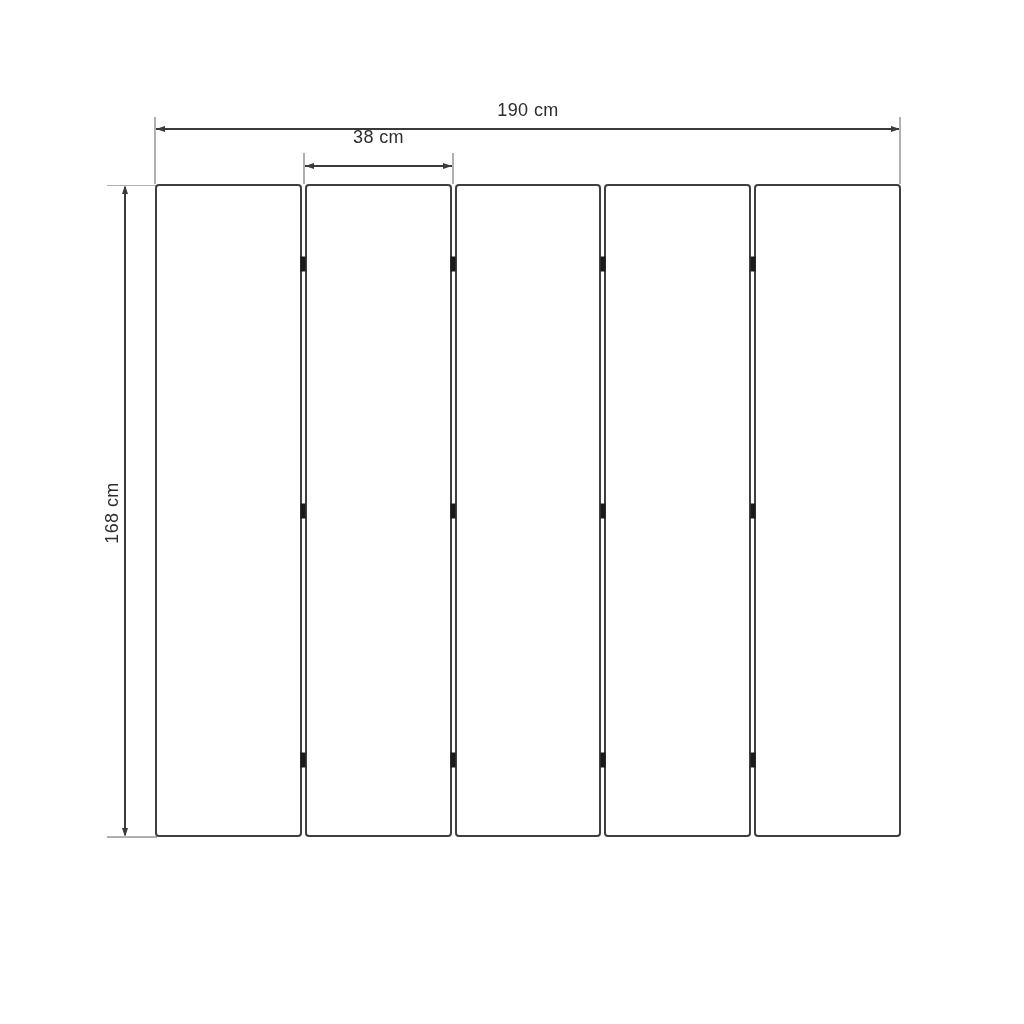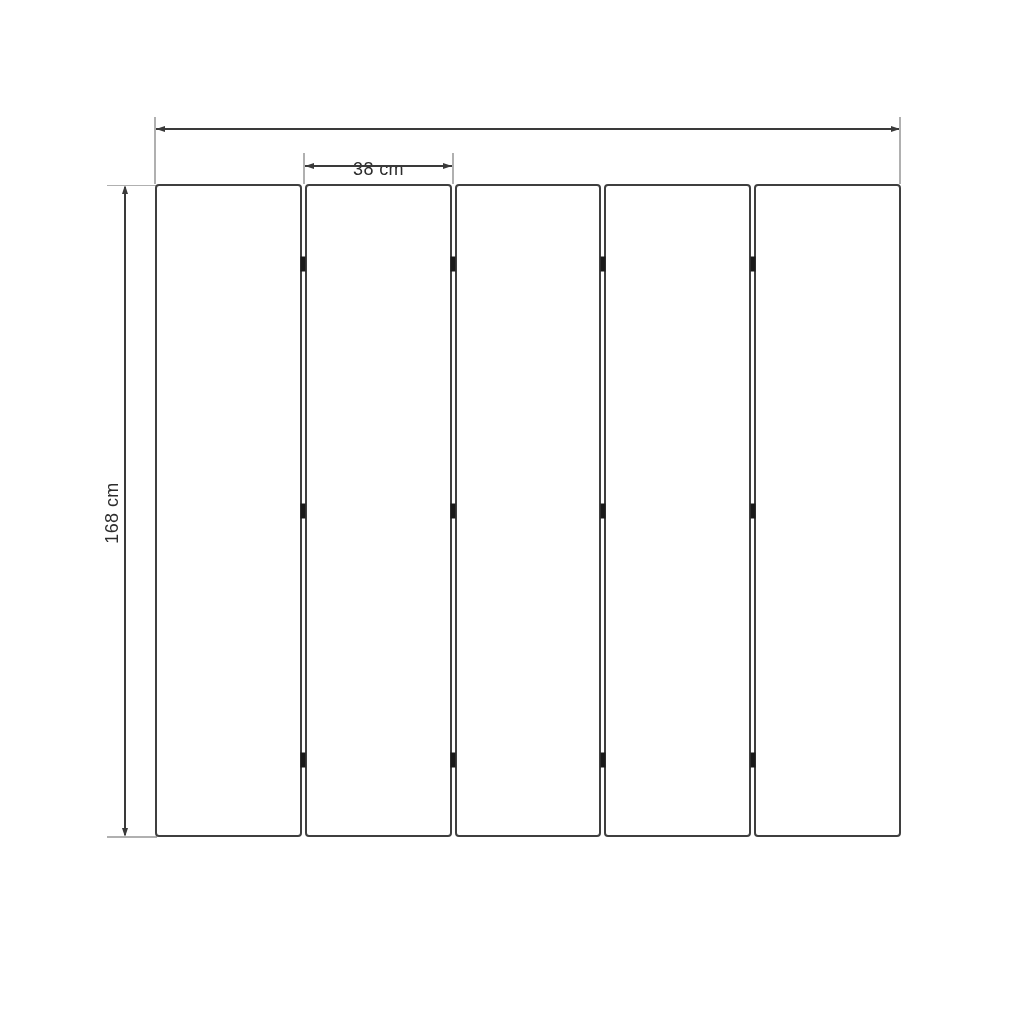--- a/index.html
+++ b/index.html
@@ -51,21 +51,21 @@
   .arr-u{border-left:3.5px solid transparent;border-right:3.5px solid transparent;border-bottom:9px solid var(--line);}
   .arr-d{border-left:3.5px solid transparent;border-right:3.5px solid transparent;border-top:9px solid var(--line);}
   
   .lbl-total{left:155px;top:99px;width:746px;}
   .line-total{left:156px;top:128px;width:744px;}
   .arr-total-l{left:156px;top:125.5px;}
   .arr-total-r{left:891px;top:125.5px;}
   .ext-total-l{left:154px;top:117px;height:67px;}
   .ext-total-r{left:899px;top:117px;height:67px;}
   
-  .lbl-panel{left:304px;top:126px;width:149px;margin-top:32px;}
+  .lbl-panel{left:304px;top:126px;width:149px;}
   .line-panel{left:305px;top:165px;width:147px;}
   .arr-panel-l{left:305px;top:162.5px;}
   .arr-panel-r{left:443px;top:162.5px;}
   .ext-panel-l{left:303px;top:153px;height:31px;}
   .ext-panel-r{left:452px;top:153px;height:31px;}
   
   .lbl-height{
     left:112px;top:513px;width:auto;
     transform:translate(-50%,-50%) rotate(-90deg);
   }
@@ -73,20 +73,21 @@
   .arr-height-u{left:121.5px;top:185px;}
   .arr-height-d{left:121.5px;top:828px;}
   .ext-height-t{left:107px;top:184.5px;width:50px;}
   .ext-height-b{left:107px;top:836px;width:50px;}
 </style>
 </head>
 <body>
 
 <div id="canvas">
 
+  <div class="dim-label lbl-total">190 cm</div>
   <div class="dline-h line-total"></div>
   <div class="arr arr-l arr-total-l"></div>
   <div class="arr arr-r arr-total-r"></div>
   <div class="ext-v ext-total-l"></div>
   <div class="ext-v ext-total-r"></div>
 
   <div class="dim-label lbl-panel">38 cm</div>
   <div class="dline-h line-panel"></div>
   <div class="arr arr-l arr-panel-l"></div>
   <div class="arr arr-r arr-panel-r"></div>

